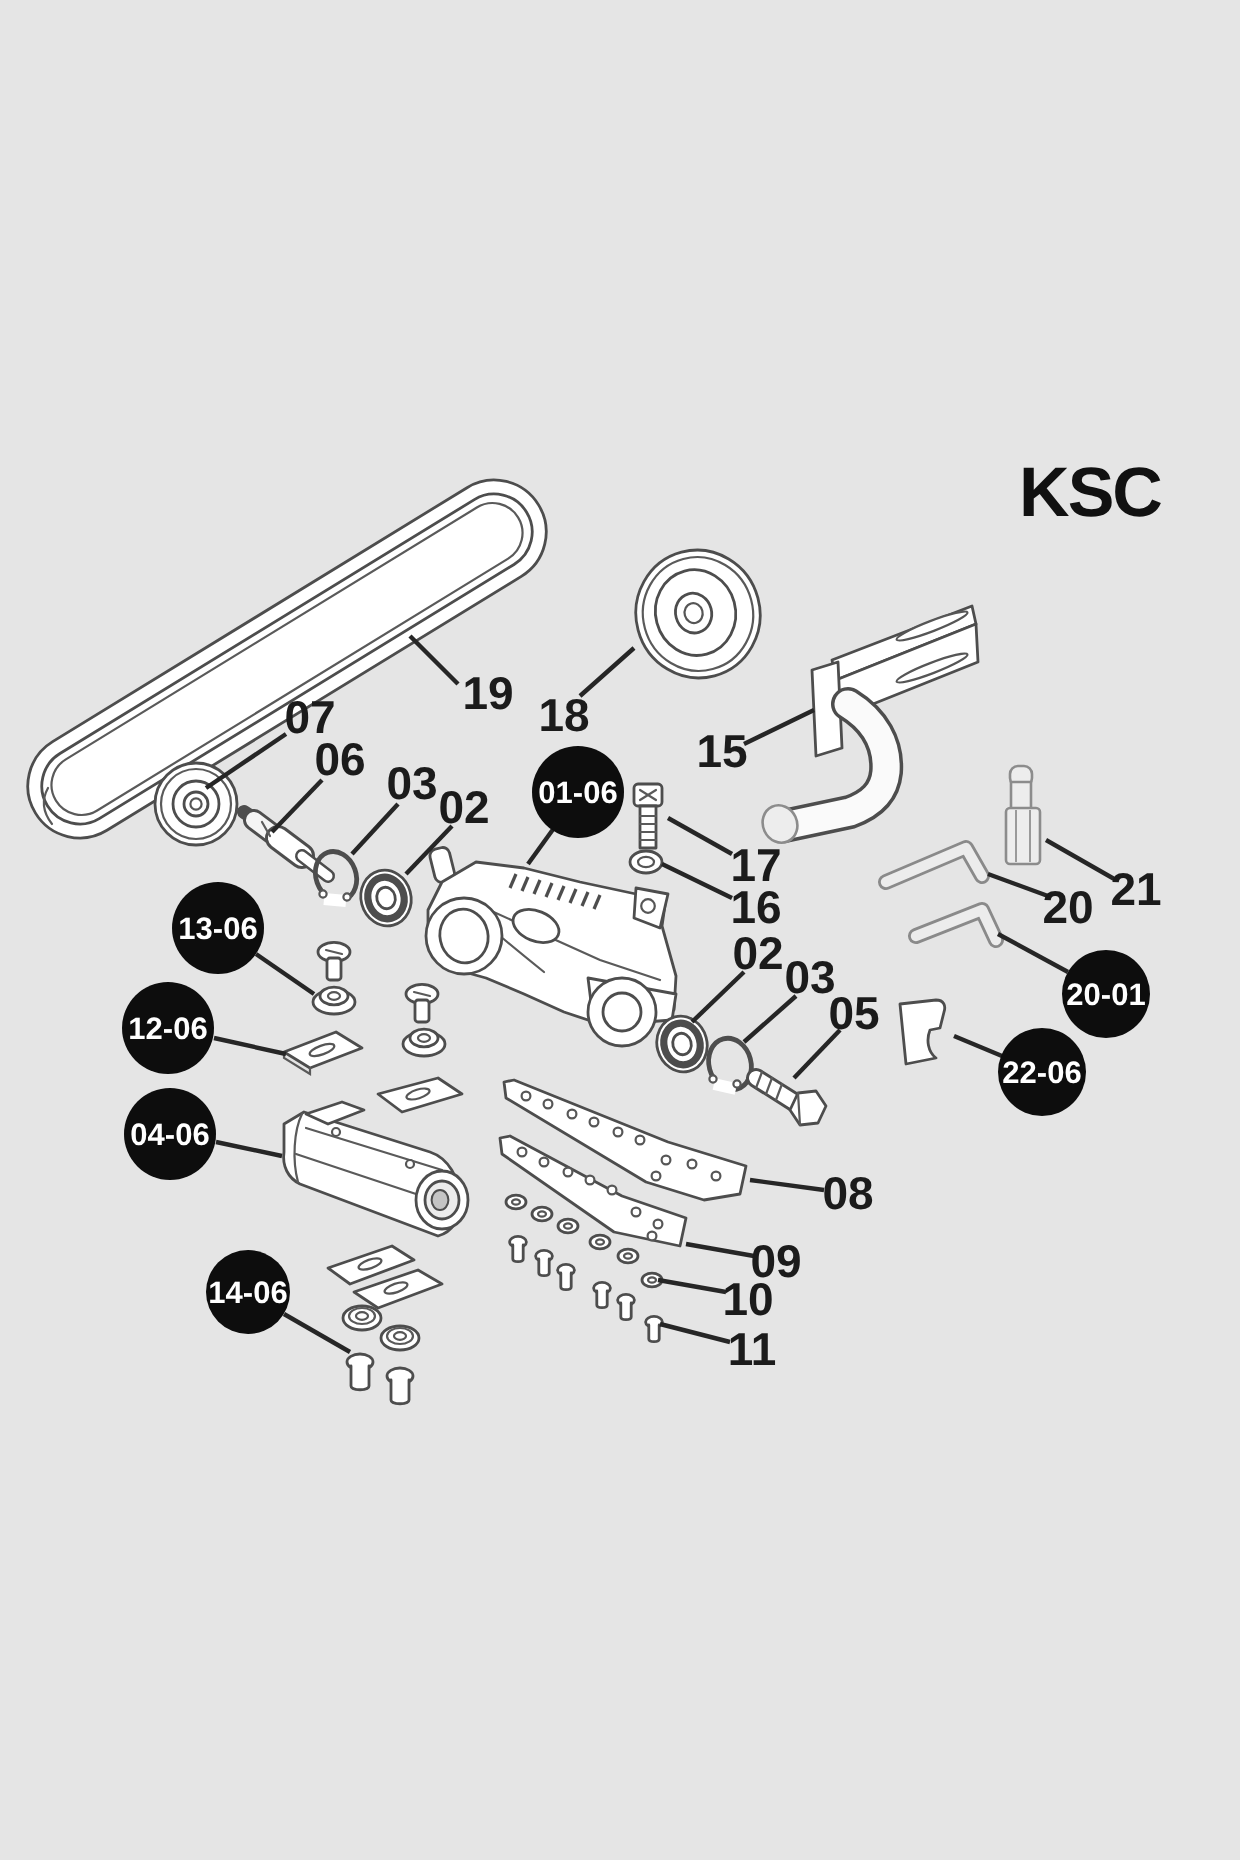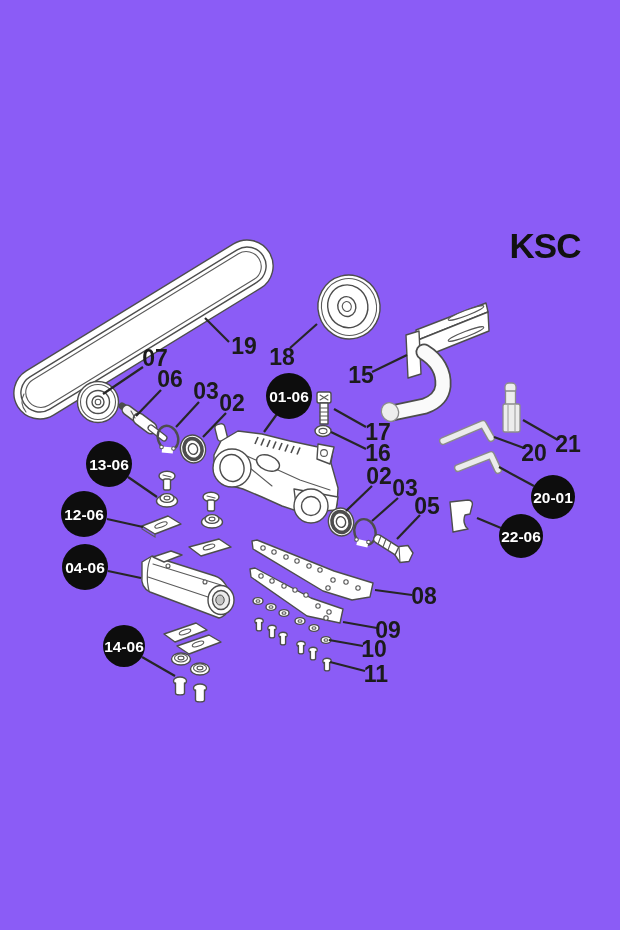--- a/index.html
+++ b/index.html
@@ -1,16 +1,16 @@
 <!DOCTYPE html>
 <html><head>
 <meta charset="utf-8">
 <style>
   html,body{margin:0;padding:0;background:#ffffff;}
-  .page{position:relative;width:620px;height:930px;background:#8b5cf6;overflow:hidden;
+  .page{position:relative;width:620px;height:930px;background:#e5e5e5;overflow:hidden;
         font-family:"Liberation Sans", sans-serif;}
   svg{position:absolute;left:0;top:0;}
   .part{fill:#ffffff;stroke:#4d4d4d;stroke-width:1.4;stroke-linejoin:round;stroke-linecap:round;}
   .thin{fill:none;stroke:#5a5a5a;stroke-width:1.1;stroke-linecap:round;}
   .hole{fill:#ffffff;stroke:#565656;stroke-width:1.1;}
   .gray{fill:#ededed;stroke:#8c8c8c;stroke-width:1.3;stroke-linejoin:round;}
   .title-text{font-weight:bold;letter-spacing:-1px;}
 </style>
 </head>
 <body>

